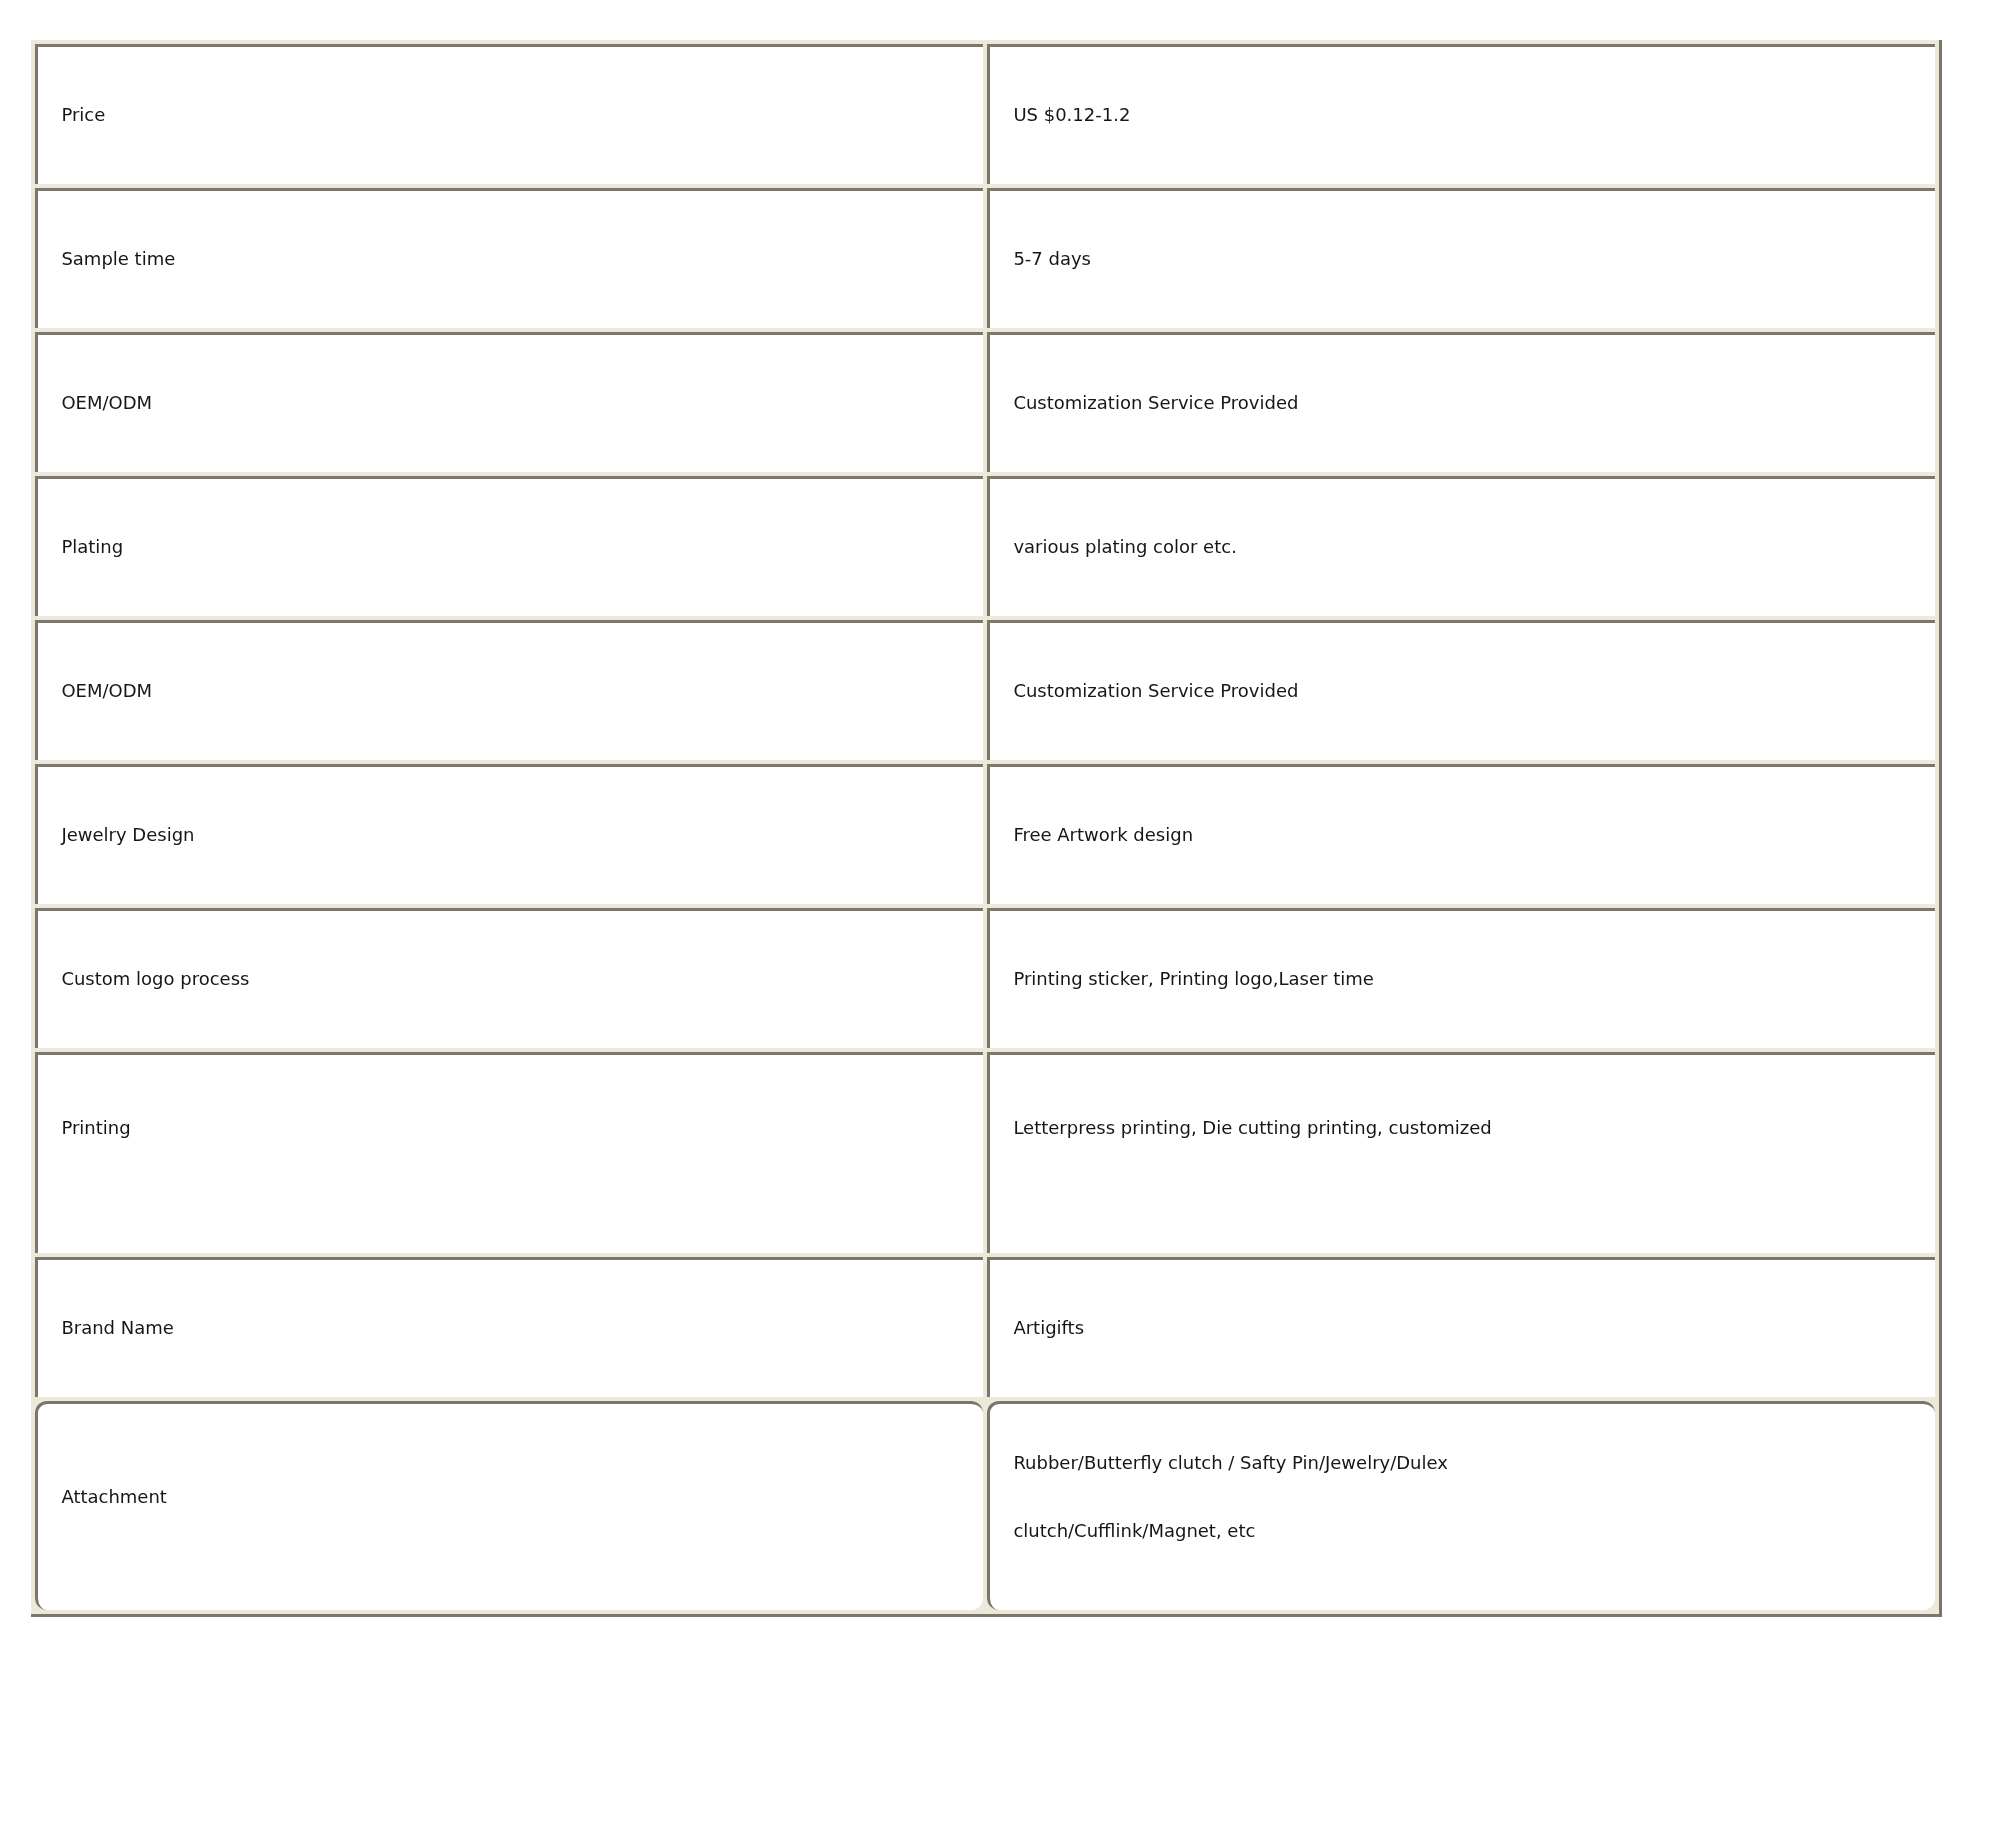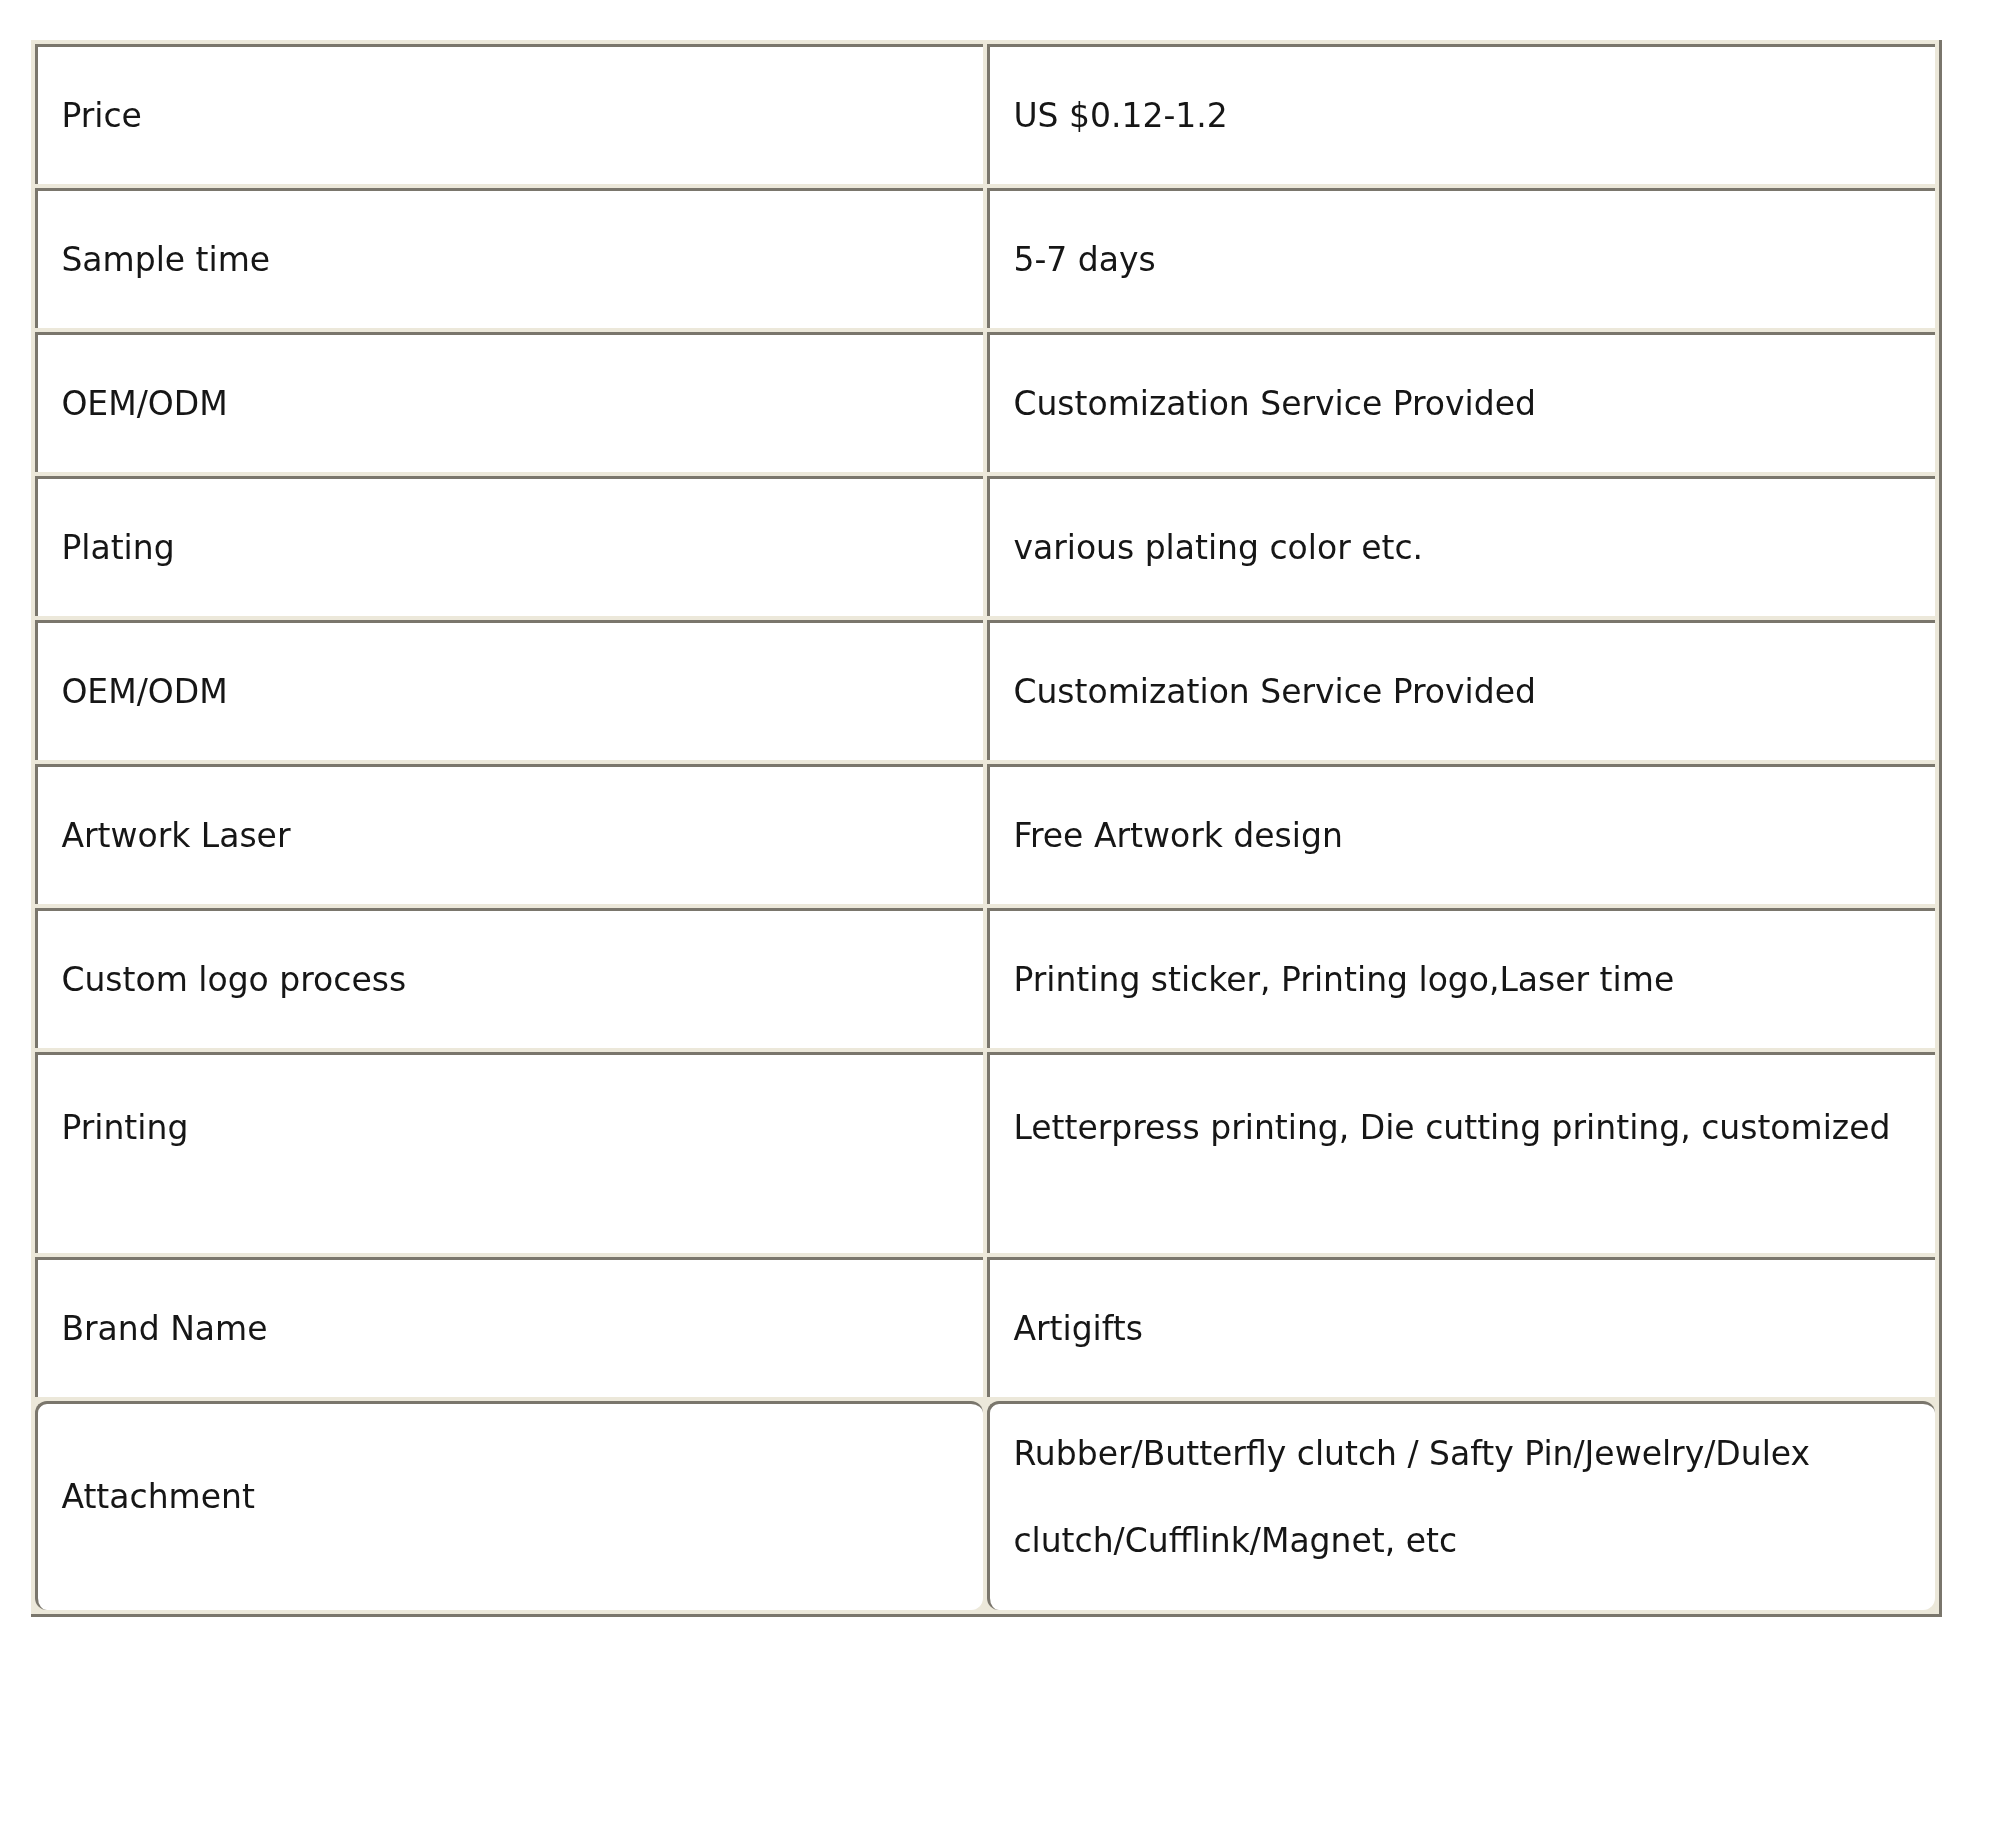--- a/index.html
+++ b/index.html
@@ -25,21 +25,21 @@
     border-right: 3.9px solid #7a766c;  
     border-bottom: 3.9px solid #7a766c; 
     table-layout: fixed;
   }
   table.spec-table td {
     background: #ffffff;
     border-top: 3.9px solid #7a766c;   
     border-left: 3.9px solid #7a766c;  
     vertical-align: middle;
     padding: 0 19.5px 0 23.4px;
-    font-size: 33px;
+    font-size: 18px;
     line-height: 1.25;
     color: #161616;
     overflow: hidden;
   }
   col.half { width: 50%; }
 
   tr.row-normal  td { height: 137px; }
   
   tr.row-printing td { height: 146px; padding-bottom: 52px; margin-left: 44px; }
   
@@ -93,21 +93,21 @@
       <tr class="row-normal">
         <td>
             <span class="cell-text">OEM/ODM</span>
           </td>
         <td>
             <span class="cell-text">Customization Service Provided</span>
           </td>
       </tr>
       <tr class="row-normal">
         <td>
-            <span class="cell-text">Artwork Laser</span>
+            <span class="cell-text">Jewelry Design</span>
           </td>
         <td>
             <span class="cell-text">Free Artwork design</span>
           </td>
       </tr>
       <tr class="row-normal">
         <td>
             <span class="cell-text">Custom logo process</span>
           </td>
         <td>

